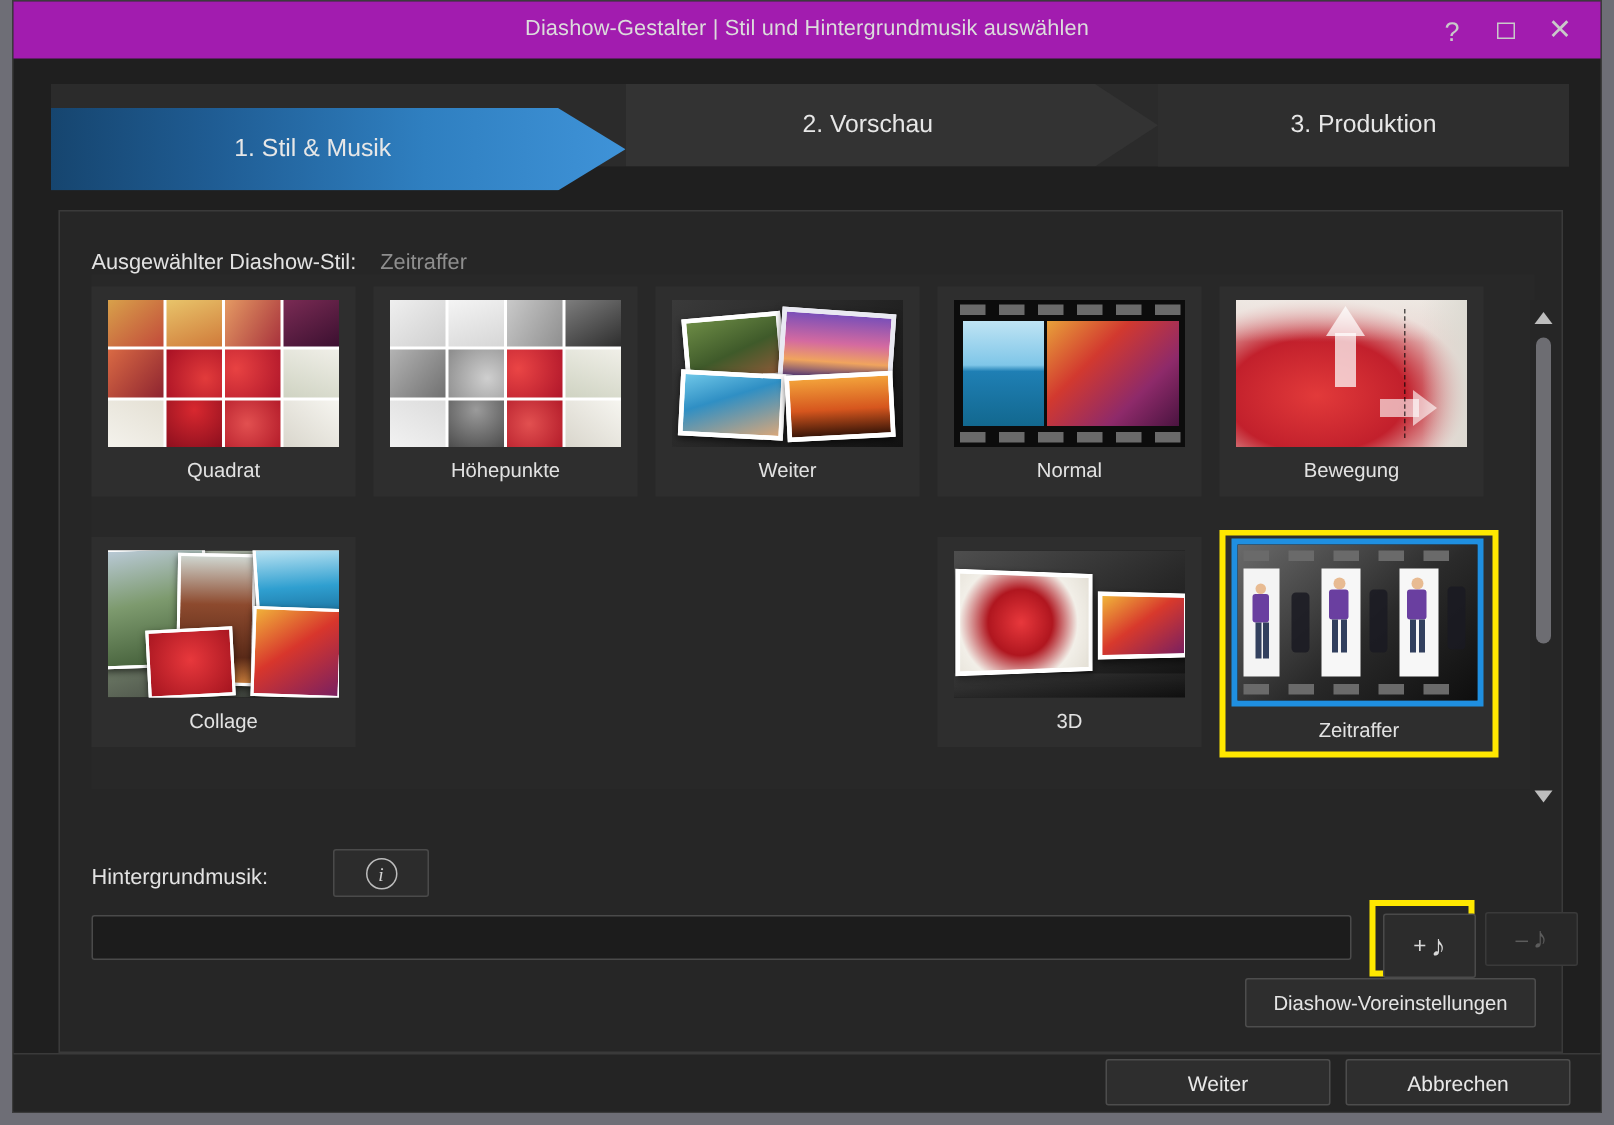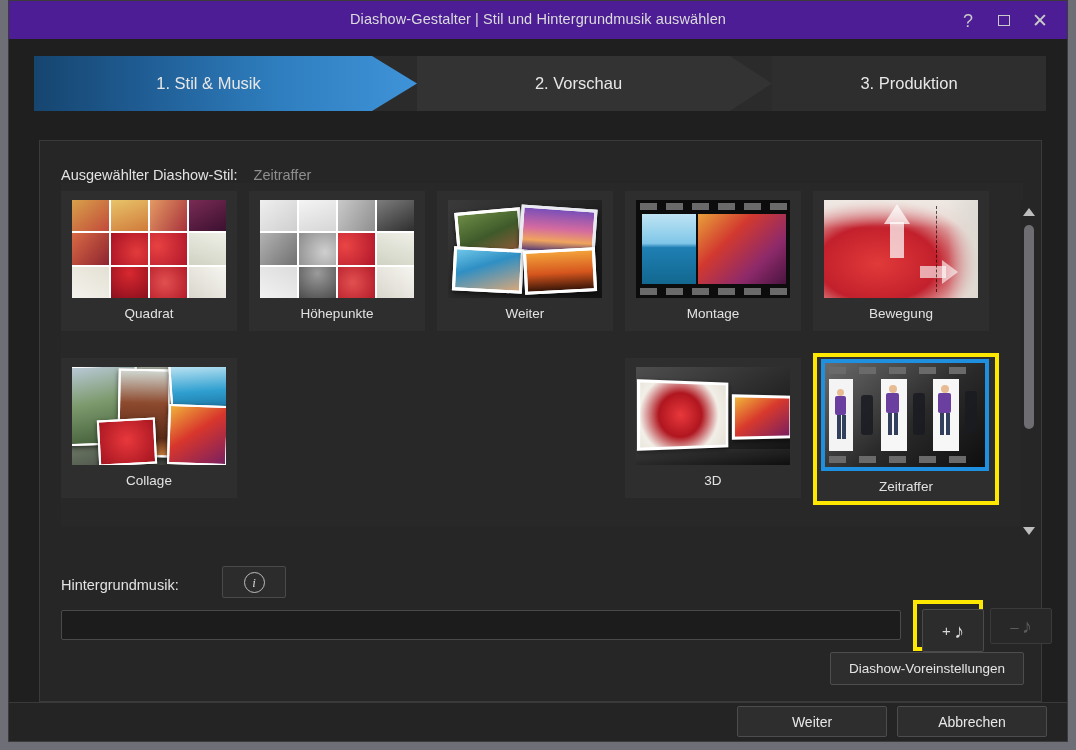--- a/index.html
+++ b/index.html
@@ -12,21 +12,21 @@
   #window{
     position:absolute;left:8px;top:0px;width:1060px;height:742px;
     background:#1f1f1f;
     border:1px solid #3b3b3b;
     box-sizing:border-box;
   }
 
   
   #titlebar{
     position:absolute;left:0;top:0;width:100%;height:38px;
-    background:#4c1d95;
+    background:#a21caf;
   }
   #title-text{
     position:absolute;left:0;top:10px;width:100%;
     text-align:center;font-size:14.5px;color:#dcdcdc;
     letter-spacing:.1px;
   }
   .wbtn{
     position:absolute;top:9px;width:26px;height:22px;
     color:#c9c9c9;font-size:17px;line-height:22px;text-align:center;
     cursor:pointer;user-select:none;
@@ -47,20 +47,21 @@
     font-size:16.5px;color:#e7e7e7;
     display:flex;align-items:center;justify-content:center;
     cursor:pointer;user-select:none;box-sizing:border-box;
   }
   .tab span{position:relative;z-index:3;}
   #tab1{
     left:0;width:383px;
     background:linear-gradient(to right,#16456f 0%,#1f5c93 28%,#2f7fc0 65%,#3f93d8 100%);
     clip-path:polygon(0 0, calc(100% - 45px) 0, 100% 50%, calc(100% - 45px) 100%, 0 100%);
     padding-right:34px;
+    margin-top:16px;
   }
   #tab2{
     left:383px;width:355px;
     background:#333333;
     clip-path:polygon(0 0, calc(100% - 42px) 0, 100% 50%, calc(100% - 42px) 100%, 0 100%);
     padding-right:32px;
   }
   #tab3{
     left:738px;width:274px;
     background:#2e2e2e;
@@ -316,21 +317,21 @@
               <div class="perf" style="left:4px;bottom:3px"></div>
                 <div class="perf" style="left:30px;bottom:3px"></div>
               <div class="perf" style="left:56px;bottom:3px"></div>
                 <div class="perf" style="left:82px;bottom:3px"></div>
               <div class="perf" style="left:108px;bottom:3px"></div>
                 <div class="perf" style="left:134px;bottom:3px"></div>
               <div class="px" style="left:6px;top:14px;width:54px;height:70px;background:linear-gradient(180deg,#bfe4f4 0%,#7fc6e8 42%,#1f7fb4 48%,#12688f 100%)"></div>
               <div class="px" style="left:62px;top:14px;width:88px;height:70px;background:linear-gradient(135deg,#e8a13a,#d2392f 35%,#8e2a6a 70%,#4a1440)"></div>
             </div>
           </div>
-          <div class="clabel">Montage</div>
+          <div class="clabel">Normal</div>
         </div>
 
         <div class="cell" style="left:752px;top:8px">
           <div class="thumb">
             <div class="art" style="background:radial-gradient(ellipse at 35% 65%,#e23a3a 0%,#c2202c 42%,#e9d7d2 72%,#dcd8cf 100%)"></div>
             <div class="px" style="left:0;top:0;width:100%;height:28px;background:linear-gradient(180deg,rgba(240,235,230,.85),rgba(240,235,230,0))"></div>
             <div class="px" style="right:0;top:0;width:30px;height:100%;background:linear-gradient(270deg,rgba(220,218,210,.9),rgba(220,218,210,0))"></div>
             <div class="arrow-up-stem" style="left:66px;top:22px;width:14px;height:36px;"></div>
             <div class="arrow-up" style="left:60px;top:4px;"></div>
             <div class="arrow-right" style="left:118px;top:60px;"></div>

